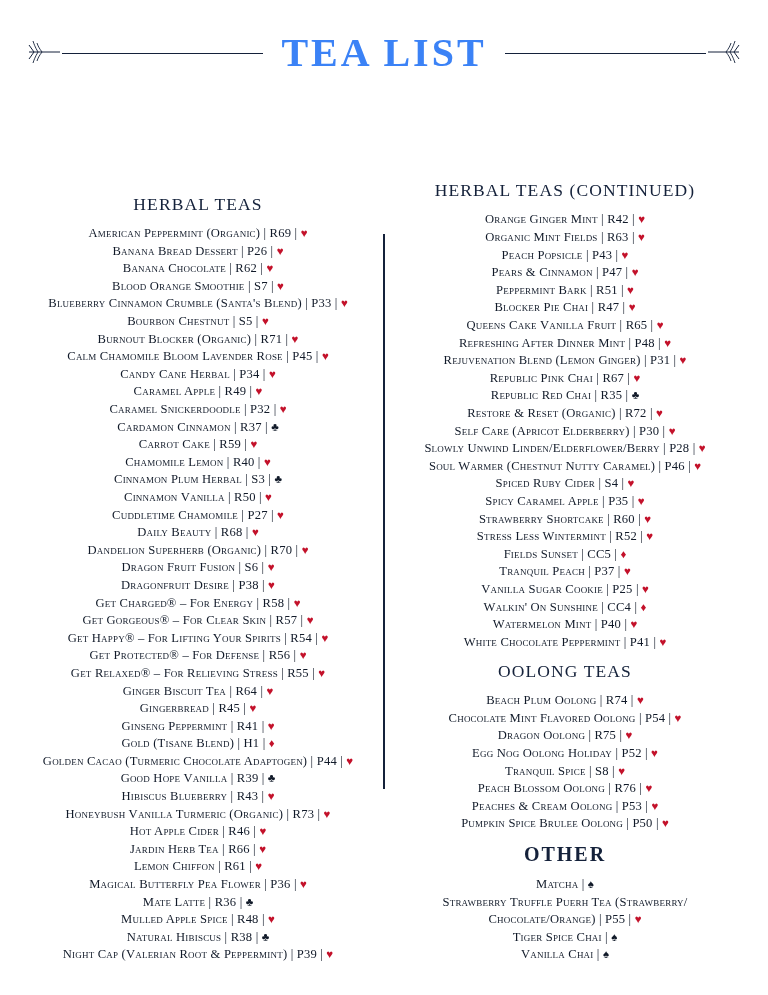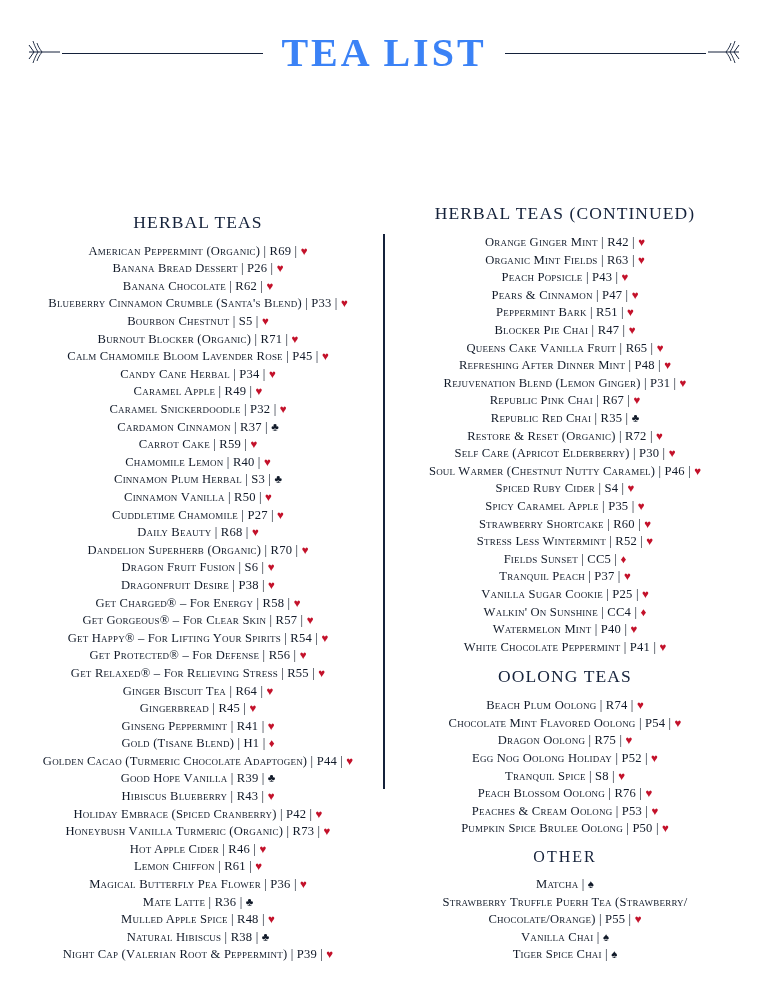--- a/index.html
+++ b/index.html
@@ -85,21 +85,21 @@
   .section-title {
     font-size: 17.5px;
     font-variant: small-caps;
     text-transform: uppercase;
     letter-spacing: 1.1px;
     color: #14213a;
     margin: 0 0 6px 0;
     font-weight: normal;
   }
   .section-title.spaced { }
-  .section-title.other { letter-spacing: 2px; font-size: 16px; }
+  .section-title.other { letter-spacing: 2px; font-size: 20px; font-weight: bold; }
   ul.tea-list {
     list-style: none;
     margin: 10px;
     padding: 0;
   }
   ul.tea-list li {
     font-size: 12.6px;
     line-height: 17.6px;
     font-variant: small-caps;
     color: #111a29;
@@ -150,20 +150,21 @@
   </div>
 
   <div class="columns">
     <div class="divider"></div>
     <div class="col left" id="col-left">
         <h2 class="section-title">HERBAL TEAS</h2>
         <ul class="tea-list">
           <li><span>American Peppermint (Organic) | R69 |</span> <span class="sym heart">♥</span></li>
           <li><span>Banana Bread Dessert | P26 |</span> <span class="sym heart">♥</span></li>
           <li><span>Banana Chocolate | R62 |</span> <span class="sym heart">♥</span></li>
+          <li><span>Blood Orange Smoothie | S7 |</span> <span class="sym heart">♥</span></li>
           <li><span>Blueberry Cinnamon Crumble (Santa's Blend) | P33 |</span> <span class="sym heart">♥</span></li>
           <li><span>Bourbon Chestnut | S5 |</span> <span class="sym heart">♥</span></li>
           <li><span>Burnout Blocker (Organic) | R71 |</span> <span class="sym heart">♥</span></li>
           <li><span>Calm Chamomile Bloom Lavender Rose | P45 |</span> <span class="sym heart">♥</span></li>
           <li><span>Candy Cane Herbal | P34 |</span> <span class="sym heart">♥</span></li>
           <li><span>Caramel Apple | R49 |</span> <span class="sym heart">♥</span></li>
           <li><span>Caramel Snickerdoodle | P32 |</span> <span class="sym heart">♥</span></li>
           <li><span>Cardamon Cinnamon | R37 |</span> <span class="sym club">♣</span></li>
           <li><span>Carrot Cake | R59 |</span> <span class="sym heart">♥</span></li>
           <li><span>Chamomile Lemon | R40 |</span> <span class="sym heart">♥</span></li>
@@ -179,23 +180,23 @@
           <li><span>Get Happy® – For Lifting Your Spirits | R54 |</span> <span class="sym heart">♥</span></li>
           <li><span>Get Protected® – For Defense | R56 |</span> <span class="sym heart">♥</span></li>
           <li><span>Get Relaxed® – For Relieving Stress | R55 |</span> <span class="sym heart">♥</span></li>
           <li><span>Ginger Biscuit Tea | R64 |</span> <span class="sym heart">♥</span></li>
           <li><span>Gingerbread | R45 |</span> <span class="sym heart">♥</span></li>
           <li><span>Ginseng Peppermint | R41 |</span> <span class="sym heart">♥</span></li>
           <li><span>Gold (Tisane Blend) | H1 |</span> <span class="sym diamond">♦</span></li>
           <li><span>Golden Cacao (Turmeric Chocolate Adaptogen) | P44 |</span> <span class="sym heart">♥</span></li>
           <li><span>Good Hope Vanilla | R39 |</span> <span class="sym club">♣</span></li>
           <li><span>Hibiscus Blueberry | R43 |</span> <span class="sym heart">♥</span></li>
-          <li><span>Holiday Embrace (Spiced Cranberry) | P42 |</span> <span class="sym heart">♥</span></li>
           <li><span>Honeybush Vanilla Turmeric (Organic) | R73 |</span> <span class="sym heart">♥</span></li>
           <li><span>Hot Apple Cider | R46 |</span> <span class="sym heart">♥</span></li>
+          <li><span>Jardin Herb Tea | R66 |</span> <span class="sym heart">♥</span></li>
           <li><span>Lemon Chiffon | R61 |</span> <span class="sym heart">♥</span></li>
           <li><span>Magical Butterfly Pea Flower | P36 |</span> <span class="sym heart">♥</span></li>
           <li><span>Mate Latte | R36 |</span> <span class="sym club">♣</span></li>
           <li><span>Mulled Apple Spice | R48 |</span> <span class="sym heart">♥</span></li>
           <li><span>Natural Hibiscus | R38 |</span> <span class="sym club">♣</span></li>
           <li><span>Night Cap (Valerian Root &amp; Peppermint) | P39 |</span> <span class="sym heart">♥</span></li>
         </ul>
       </div>
     <div class="col right" id="col-right">
         <h2 class="section-title">HERBAL TEAS (CONTINUED)</h2>
@@ -206,20 +207,21 @@
           <li><span>Pears &amp; Cinnamon | P47 |</span> <span class="sym heart">♥</span></li>
           <li><span>Peppermint Bark | R51 |</span> <span class="sym heart">♥</span></li>
           <li><span>Blocker Pie Chai | R47 |</span> <span class="sym heart">♥</span></li>
           <li><span>Queens Cake Vanilla Fruit | R65 |</span> <span class="sym heart">♥</span></li>
           <li><span>Refreshing After Dinner Mint | P48 |</span> <span class="sym heart">♥</span></li>
           <li><span>Rejuvenation Blend (Lemon Ginger) | P31 |</span> <span class="sym heart">♥</span></li>
           <li><span>Republic Pink Chai | R67 |</span> <span class="sym heart">♥</span></li>
           <li><span>Republic Red Chai | R35 |</span> <span class="sym club">♣</span></li>
           <li><span>Restore &amp; Reset (Organic) | R72 |</span> <span class="sym heart">♥</span></li>
           <li><span>Self Care (Apricot Elderberry) | P30 |</span> <span class="sym heart">♥</span></li>
+          <li><span>Slowly Unwind Linden/Elderflower/Berry | P28 |</span> <span class="sym heart">♥</span></li>
           <li><span>Soul Warmer (Chestnut Nutty Caramel) | P46 |</span> <span class="sym heart">♥</span></li>
           <li><span>Spiced Ruby Cider | S4 |</span> <span class="sym heart">♥</span></li>
           <li><span>Spicy Caramel Apple | P35 |</span> <span class="sym heart">♥</span></li>
           <li><span>Strawberry Shortcake | R60 |</span> <span class="sym heart">♥</span></li>
           <li><span>Stress Less Wintermint | R52 |</span> <span class="sym heart">♥</span></li>
           <li><span>Fields Sunset | CC5 |</span> <span class="sym diamond">♦</span></li>
           <li><span>Tranquil Peach | P37 |</span> <span class="sym heart">♥</span></li>
           <li><span>Vanilla Sugar Cookie | P25 |</span> <span class="sym heart">♥</span></li>
           <li><span>Walkin' On Sunshine | CC4 |</span> <span class="sym diamond">♦</span></li>
           <li><span>Watermelon Mint | P40 |</span> <span class="sym heart">♥</span></li>
@@ -233,19 +235,19 @@
           <li><span>Egg Nog Oolong Holiday | P52 |</span> <span class="sym heart">♥</span></li>
           <li><span>Tranquil Spice | S8 |</span> <span class="sym heart">♥</span></li>
           <li><span>Peach Blossom Oolong | R76 |</span> <span class="sym heart">♥</span></li>
           <li><span>Peaches &amp; Cream Oolong | P53 |</span> <span class="sym heart">♥</span></li>
           <li><span>Pumpkin Spice Brulee Oolong | P50 |</span> <span class="sym heart">♥</span></li>
         </ul>
         <h2 class="section-title spaced other">OTHER</h2>
         <ul class="tea-list">
           <li><span>Matcha |</span> <span class="sym spade">♠</span></li>
           <li><span>Strawberry Truffle Puerh Tea (Strawberry/ Chocolate/Orange) | P55 |</span> <span class="sym heart">♥</span></li>
+          <li><span>Tiger Spice Chai |</span> <span class="sym spade">♠</span></li>
           <li><span>Vanilla Chai |</span> <span class="sym spade">♠</span></li>
-          <li><span>Tiger Spice Chai |</span> <span class="sym spade">♠</span></li>
         </ul>
       </div>
   </div>
 
 </div>
 
 </body></html>

